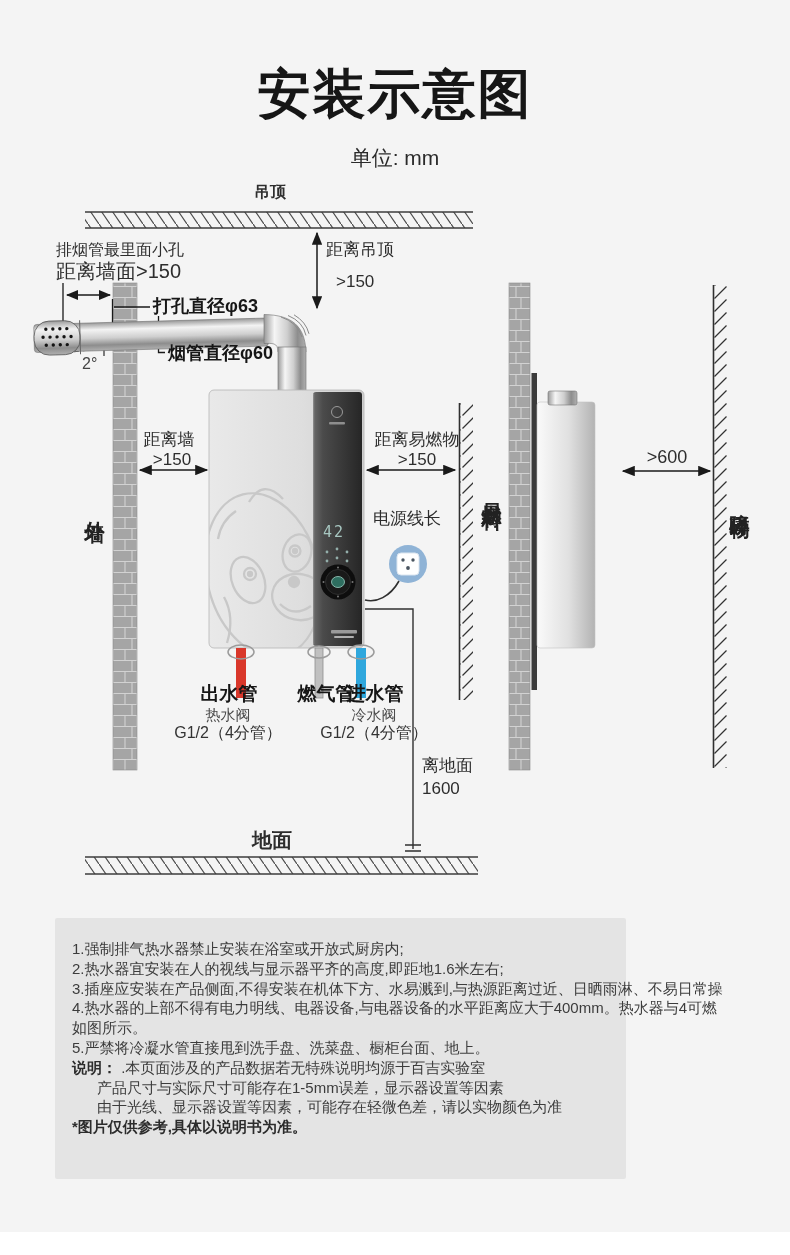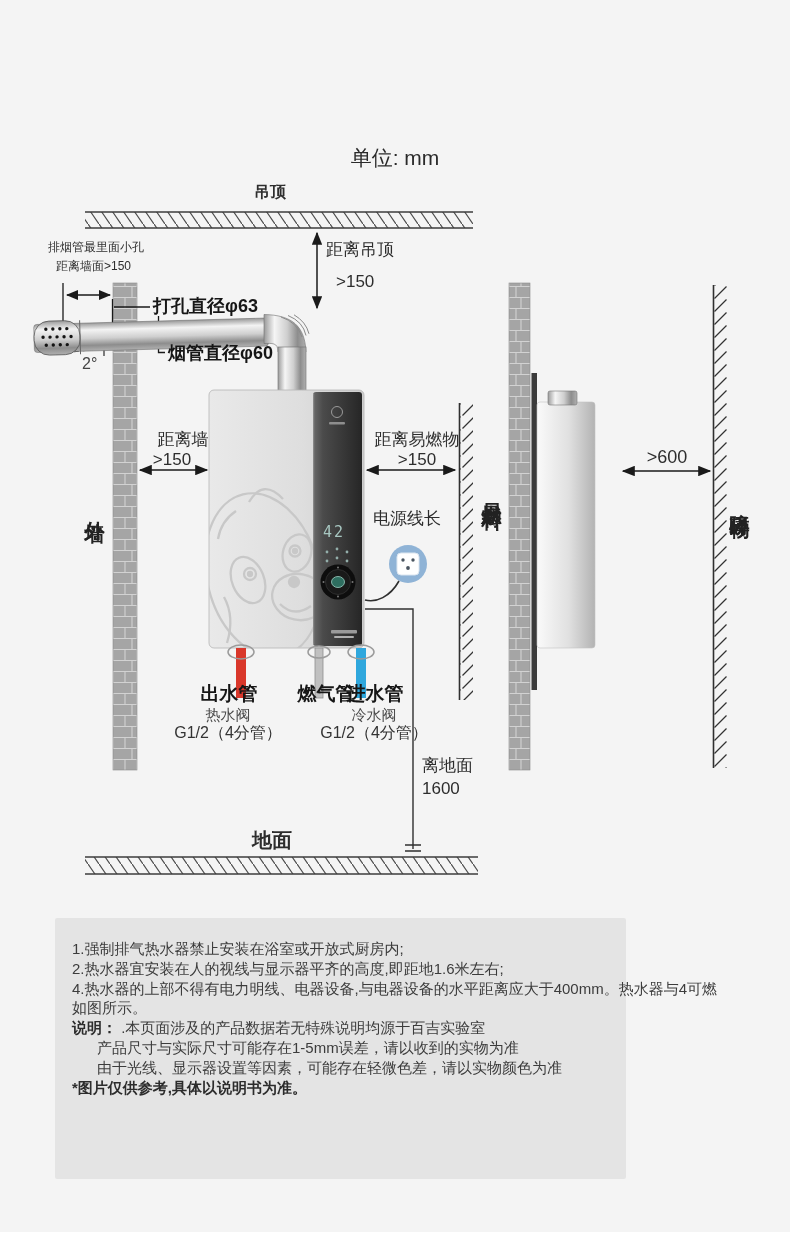--- a/index.html
+++ b/index.html
@@ -17,20 +17,21 @@
   .nline .pfx{font-weight:bold;color:#2c2c2c;}
   .display-val{font-family:"DejaVu Sans Mono",monospace;color:#a7c6c0;letter-spacing:2px;}
   .bottom-white{position:absolute;left:0;top:1232px;width:790px;height:23px;background:#ffffff;}
   svg{position:absolute;left:0;top:0;}
 </style>
 </head>
 <body>
 
 <div class="page">
 
+  <div class="lbl t-title">安装示意图</div>
   <div class="lbl t-unit">单位: mm</div>
 
   <svg width="790" height="910" viewBox="0 0 790 910">
     <defs>
       <marker id="ah" viewBox="0 0 10 8" refX="9" refY="4" markerWidth="9" markerHeight="7" orient="auto-start-reverse">
         <path d="M0,0 L10,4 L0,8 z" fill="#1a1a1a"></path>
       </marker>
       <pattern id="brick" width="24" height="22" patternUnits="userSpaceOnUse">
         <rect width="24" height="22" fill="#a5a5a5"></rect>
         <path d="M0,0.5 H24 M0,11.5 H24" stroke="#d2d2d2" stroke-width="1.1"></path>
@@ -220,27 +221,27 @@
     <g>
       <rect x="531.5" y="373" width="5.5" height="317" fill="#3b3b3b"></rect>
       <rect x="537" y="402" width="58" height="246" rx="3" fill="url(#sideGrad)" stroke="#c2c2c2" stroke-width="0.6"></rect>
       <rect x="548" y="391" width="29" height="14" rx="2" fill="url(#metalH)" stroke="#777" stroke-width="0.6"></rect>
     </g>
   </svg>
 
   <div class="lbl ctr" style="left:230px;top:183px;width:80px;font-size:16px;font-weight:600;">吊顶</div>
   <div class="lbl" style="left:326px;top:240px;font-size:17px;">距离吊顶</div>
   <div class="lbl" style="left:336px;top:272px;font-size:17px;">&gt;150</div>
-  <div class="lbl" style="left:48px;top:241px;font-size:12px;">排烟管最里面小孔</div>
-  <div class="lbl" style="left:56px;top:260px;font-size:12px;">距离墙面&gt;150</div>
+  <div class="lbl" style="left:56px;top:241px;font-size:16px;">排烟管最里面小孔</div>
+  <div class="lbl" style="left:56px;top:260px;font-size:20px;">距离墙面&gt;150</div>
   <div class="lbl b" style="left:153px;top:296px;font-size:18px;color:#161616;">打孔直径φ63</div>
   <div class="lbl b" style="left:168px;top:343px;font-size:18px;color:#161616;">烟管直径φ60</div>
   <div class="lbl" style="left:82px;top:355px;font-size:16px;color:#444;">2°</div>
   <div class="lbl vtext" style="left:83px;top:505px;font-size:20px;">外墙</div>
-  <div class="lbl ctr" style="left:138px;top:430px;width:90px;font-size:17px;">距离墙</div>
+  <div class="lbl ctr" style="left:124px;top:430px;width:90px;font-size:17px;">距离墙</div>
   <div class="lbl ctr" style="left:127px;top:450px;width:90px;font-size:17px;">&gt;150</div>
   <div class="lbl ctr" style="left:362px;top:430px;width:110px;font-size:17px;">距离易燃物</div>
   <div class="lbl ctr" style="left:362px;top:450px;width:110px;font-size:17px;">&gt;150</div>
   <div class="lbl" style="left:373px;top:509px;font-size:17px;">电源线长</div>
   <div class="lbl ctr display-val" style="left:315px;top:524px;width:38px;font-size:15px;">42</div>
   <div class="lbl vtext" style="left:480px;top:486px;font-size:20px;">易燃材料</div>
   <div class="lbl vtext" style="left:728px;top:497px;font-size:20px;">障碍物</div>
   <div class="lbl ctr" style="left:622px;top:447px;width:90px;font-size:18px;">&gt;600</div>
   <div class="lbl ctr b" style="left:189px;top:683px;width:80px;font-size:19px;color:#161616;">出水管</div>
   <div class="lbl ctr b" style="left:286px;top:683px;width:80px;font-size:19px;color:#161616;">燃气管</div>
@@ -249,22 +250,24 @@
   <div class="lbl ctr" style="left:163px;top:724px;width:130px;font-size:16px;color:#333;">G1/2（4分管）</div>
   <div class="lbl ctr" style="left:334px;top:706px;width:80px;font-size:15px;color:#4a4a4a;">冷水阀</div>
   <div class="lbl ctr" style="left:309px;top:724px;width:130px;font-size:16px;color:#333;">G1/2（4分管）</div>
   <div class="lbl" style="left:422px;top:756px;font-size:17px;">离地面</div>
   <div class="lbl" style="left:422px;top:779px;font-size:17px;">1600</div>
   <div class="lbl ctr b" style="left:232px;top:829px;width:80px;font-size:20px;">地面</div>
 
   <div class="notes">
     <div class="nline">1.强制排气热水器禁止安装在浴室或开放式厨房内;</div>
     <div class="nline">2.热水器宜安装在人的视线与显示器平齐的高度,即距地1.6米左右;</div>
+    <div class="nline">3.插座应安装在产品侧面,不得安装在机体下方、水易溅到,与热源距离过近、日晒雨淋、不易日常操</div>
     <div class="nline">4.热水器的上部不得有电力明线、电器设备,与电器设备的水平距离应大于400mm。热水器与4可燃</div>
     <div class="nline">如图所示。</div>
+    <div class="nline">5.严禁将冷凝水管直接甩到洗手盘、洗菜盘、橱柜台面、地上。</div>
     <div class="nline"><span class="pfx">说明：</span><span> .本页面涉及的产品数据若无特殊说明均源于百吉实验室</span></div>
-    <div class="nline ind">产品尺寸与实际尺寸可能存在1-5mm误差，请以收到的实物为准</div>
+    <div class="nline ind">产品尺寸与实际尺寸可能存在1-5mm误差，显示器设置等因素</div>
     <div class="nline ind">由于光线、显示器设置等因素，可能存在轻微色差，请以实物颜色为准</div>
     <div class="nline b" style="color:#2c2c2c;">*图片仅供参考,具体以说明书为准。</div>
   </div>
 
   <div class="bottom-white"></div>
 </div>
 
 </body></html>

